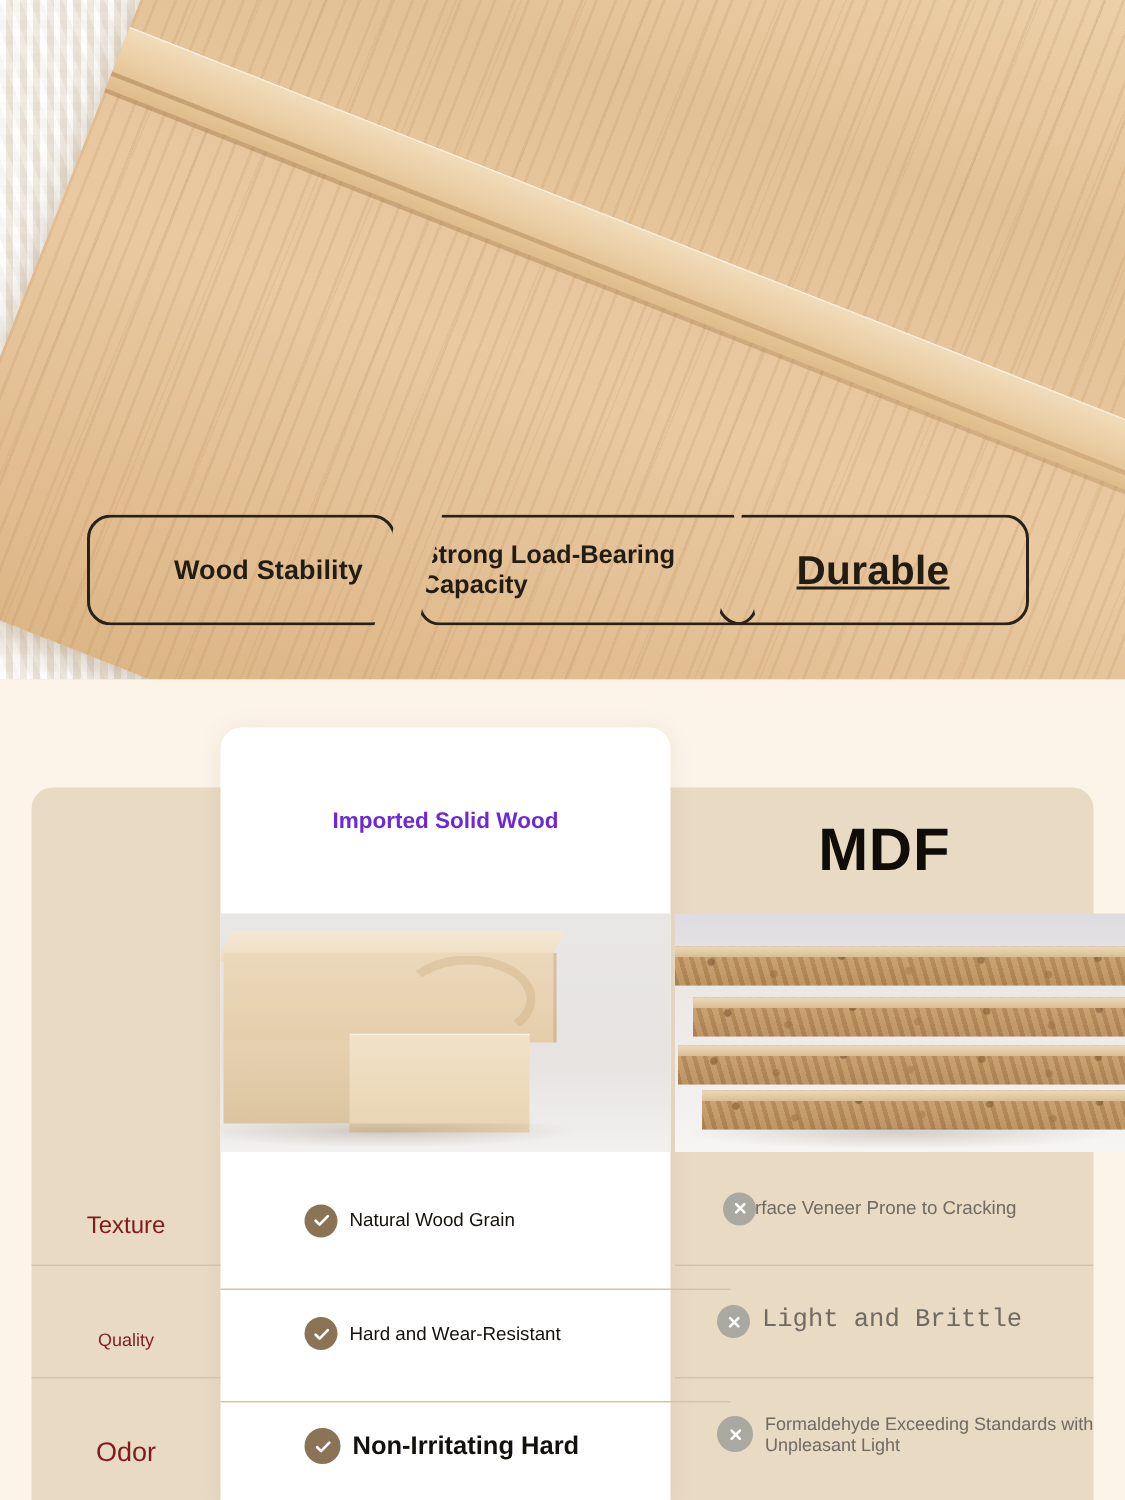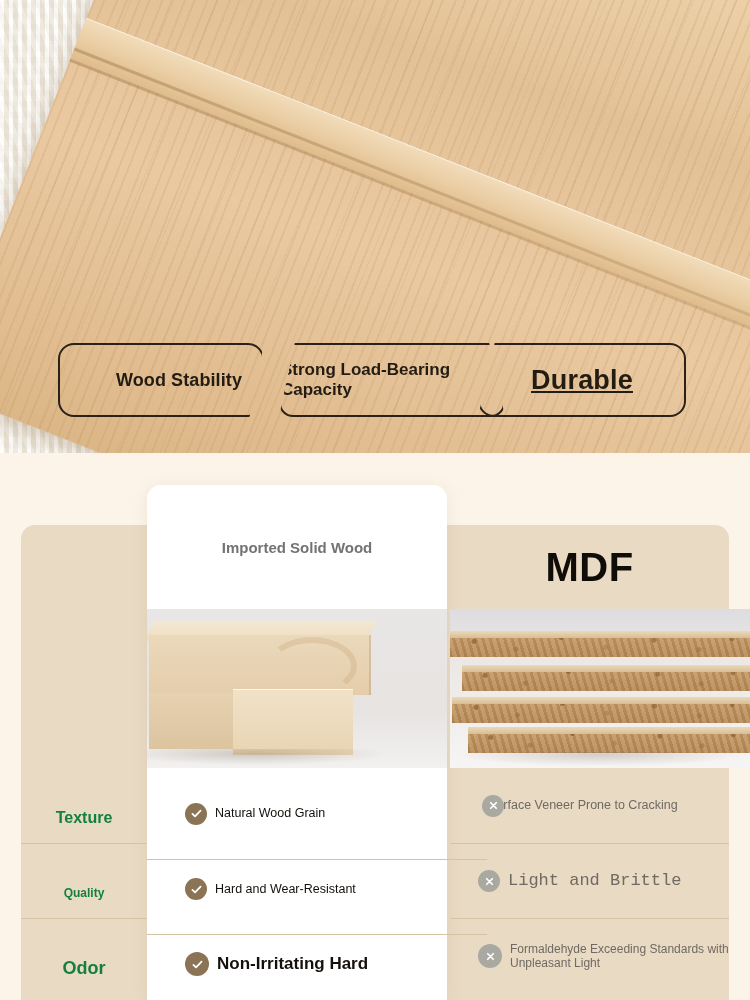--- a/index.html
+++ b/index.html
@@ -104,21 +104,21 @@
     background: #FFFFFF;
     border-radius: 14px 14px 0 0;
     box-shadow: 0 2px 16px rgba(140,110,70,.10);
   }
 
   .head-row { position: absolute; left: 0; top: 0; width: 750px; height: 124px; }
   .head-solid {
     position: absolute; left: 147px; top: 32px; width: 300px; height: 124px;
     display: flex; align-items: center; justify-content: center;
   }
-  .head-solid .h-label { font-size: 15px; font-weight: 700; color: #737373; text-align: right; }
+  .head-solid .h-label { font-size: 15px; font-weight: 700; color: #6d28d9; text-align: right; }
   .head-mdf {
     position: absolute; left: 450px; top: 72px; width: 279px; height: 84px;
     display: flex; align-items: center; justify-content: center;
   }
   .head-mdf .h-label { font-size: 40px; font-weight: 700; color: #100C07; letter-spacing: .5px; }
 
   
   .img-band { position: absolute; left: 0; top: 156px; width: 750px; height: 159px; }
   .img-solid {
     position: absolute; left: 147px; top: 0; width: 300px; height: 159px;
@@ -193,24 +193,24 @@
   .rows { position: absolute; left: 0; top: 315px; width: 750px; }
   .row {
     position: relative; width: 750px; display: flex; align-items: stretch;
   }
   .row + .row .cell { border-top: 1px solid #D6C3A6; }
   .cell { display: flex; align-items: center; }
   .cell-attr {
     position: absolute; left: 21px; width: 126px; top: 0; bottom: 0;
     justify-content: center;
   }
-  .cell-attr .attr-label { font-weight: 700; color: #15803d; margin-top: 24px; }
+  .cell-attr .attr-label { font-weight: 400; color: #7f1d1d; margin-top: 24px; }
   .cell-solid {
     position: absolute; left: 147px; width: 340px; top: 16px; bottom: 0;
-    padding-left: 38px;
+    padding-left: 56px;
   }
   .cell-mdf {
     position: absolute; left: 450px; width: 279px; top: 0; bottom: 0;
     padding-left: 28px;
   }
 
   .mark {
     flex: 0 0 auto; width: 22px; height: 22px; border-radius: 50%;
     display: flex; align-items: center; justify-content: center;
     margin-right: 8px;

